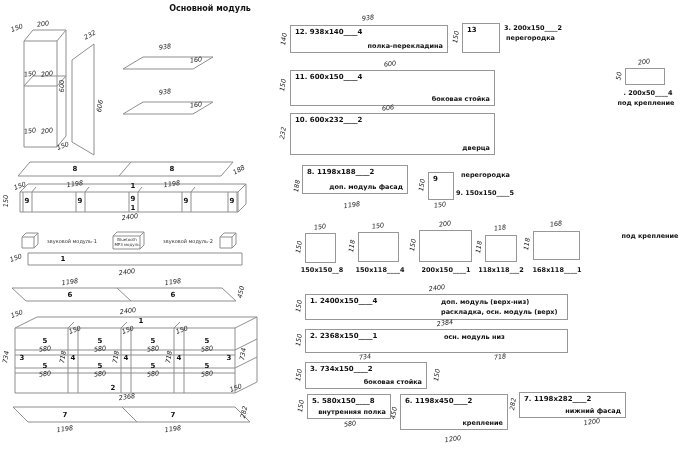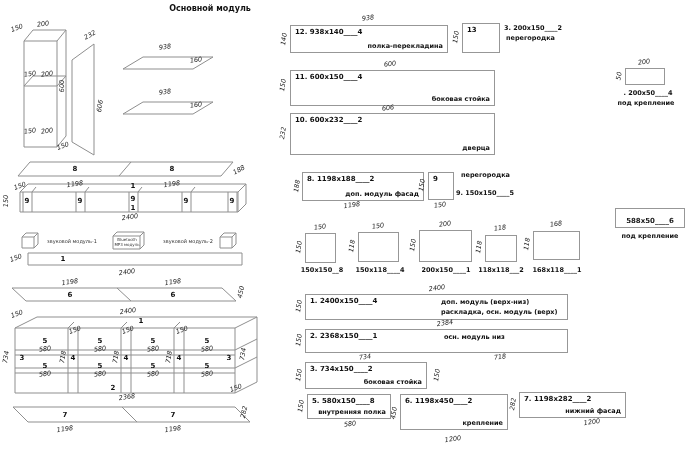--- a/index.html
+++ b/index.html
@@ -199,38 +199,35 @@
   <span class="dim" style="left:390px;top:64px;--r:-8deg">600</span>
   <span class="dim" style="left:283px;top:85px;--r:-80deg">150</span>
 
   <div class="pbox" style="left:290px;top:113px;width:205px;height:42px">
     <span class="spec">10.  600x232____2</span>
     <span class="pname br">дверца</span>
   </div>
   <span class="dim" style="left:388px;top:108px;--r:-8deg">606</span>
   <span class="dim" style="left:283px;top:133px;--r:-80deg">232</span>
 
-  <div class="pbox" style="left:302px;top:172px;width:122px;height:29px">
+  <div class="pbox" style="left:302px;top:165px;width:106px;height:29px">
     <span class="spec">8.  1198x188____2</span>
     <span class="pname br">доп. модуль фасад</span>
   </div>
   <span class="dim" style="left:297px;top:186px;--r:-80deg">188</span>
   <span class="dim" style="left:352px;top:205px;--r:-8deg">1198</span>
 
   <div class="pbox" style="left:428px;top:172px;width:26px;height:28px">
     <span class="spec">9</span>
   </div>
   <span class="dim" style="left:422px;top:185px;--r:-80deg">150</span>
   <span class="dim" style="left:440px;top:205px;--r:-8deg">150</span>
   <span class="freetxt" style="left:461px;top:171px">перегородка</span>
   <span class="freetxt" style="left:456px;top:189px">9.   150x150____5</span>
 
-  <div class="pbox" style="left:615px;top:208px;width:70px;height:20px;text-align:center;line-height:18px">
-    <span style="font:bold 7px 'DejaVu Sans',sans-serif">588x50____6</span>
-  </div>
   <span class="freetxt ctr" style="left:650px;top:232px">под крепление</span>
 
   <div class="pbox" style="left:305px;top:233px;width:31px;height:30px"></div>
   <span class="dim" style="left:320px;top:227px;--r:-8deg">150</span>
   <span class="dim" style="left:299px;top:247px;--r:-80deg">150</span>
   <span class="freetxt ctr" style="left:322px;top:266px">150x150__8</span>
 
   <div class="pbox" style="left:358px;top:232px;width:41px;height:30px"></div>
   <span class="dim" style="left:378px;top:226px;--r:-8deg">150</span>
   <span class="dim" style="left:352px;top:246px;--r:-80deg">118</span>

